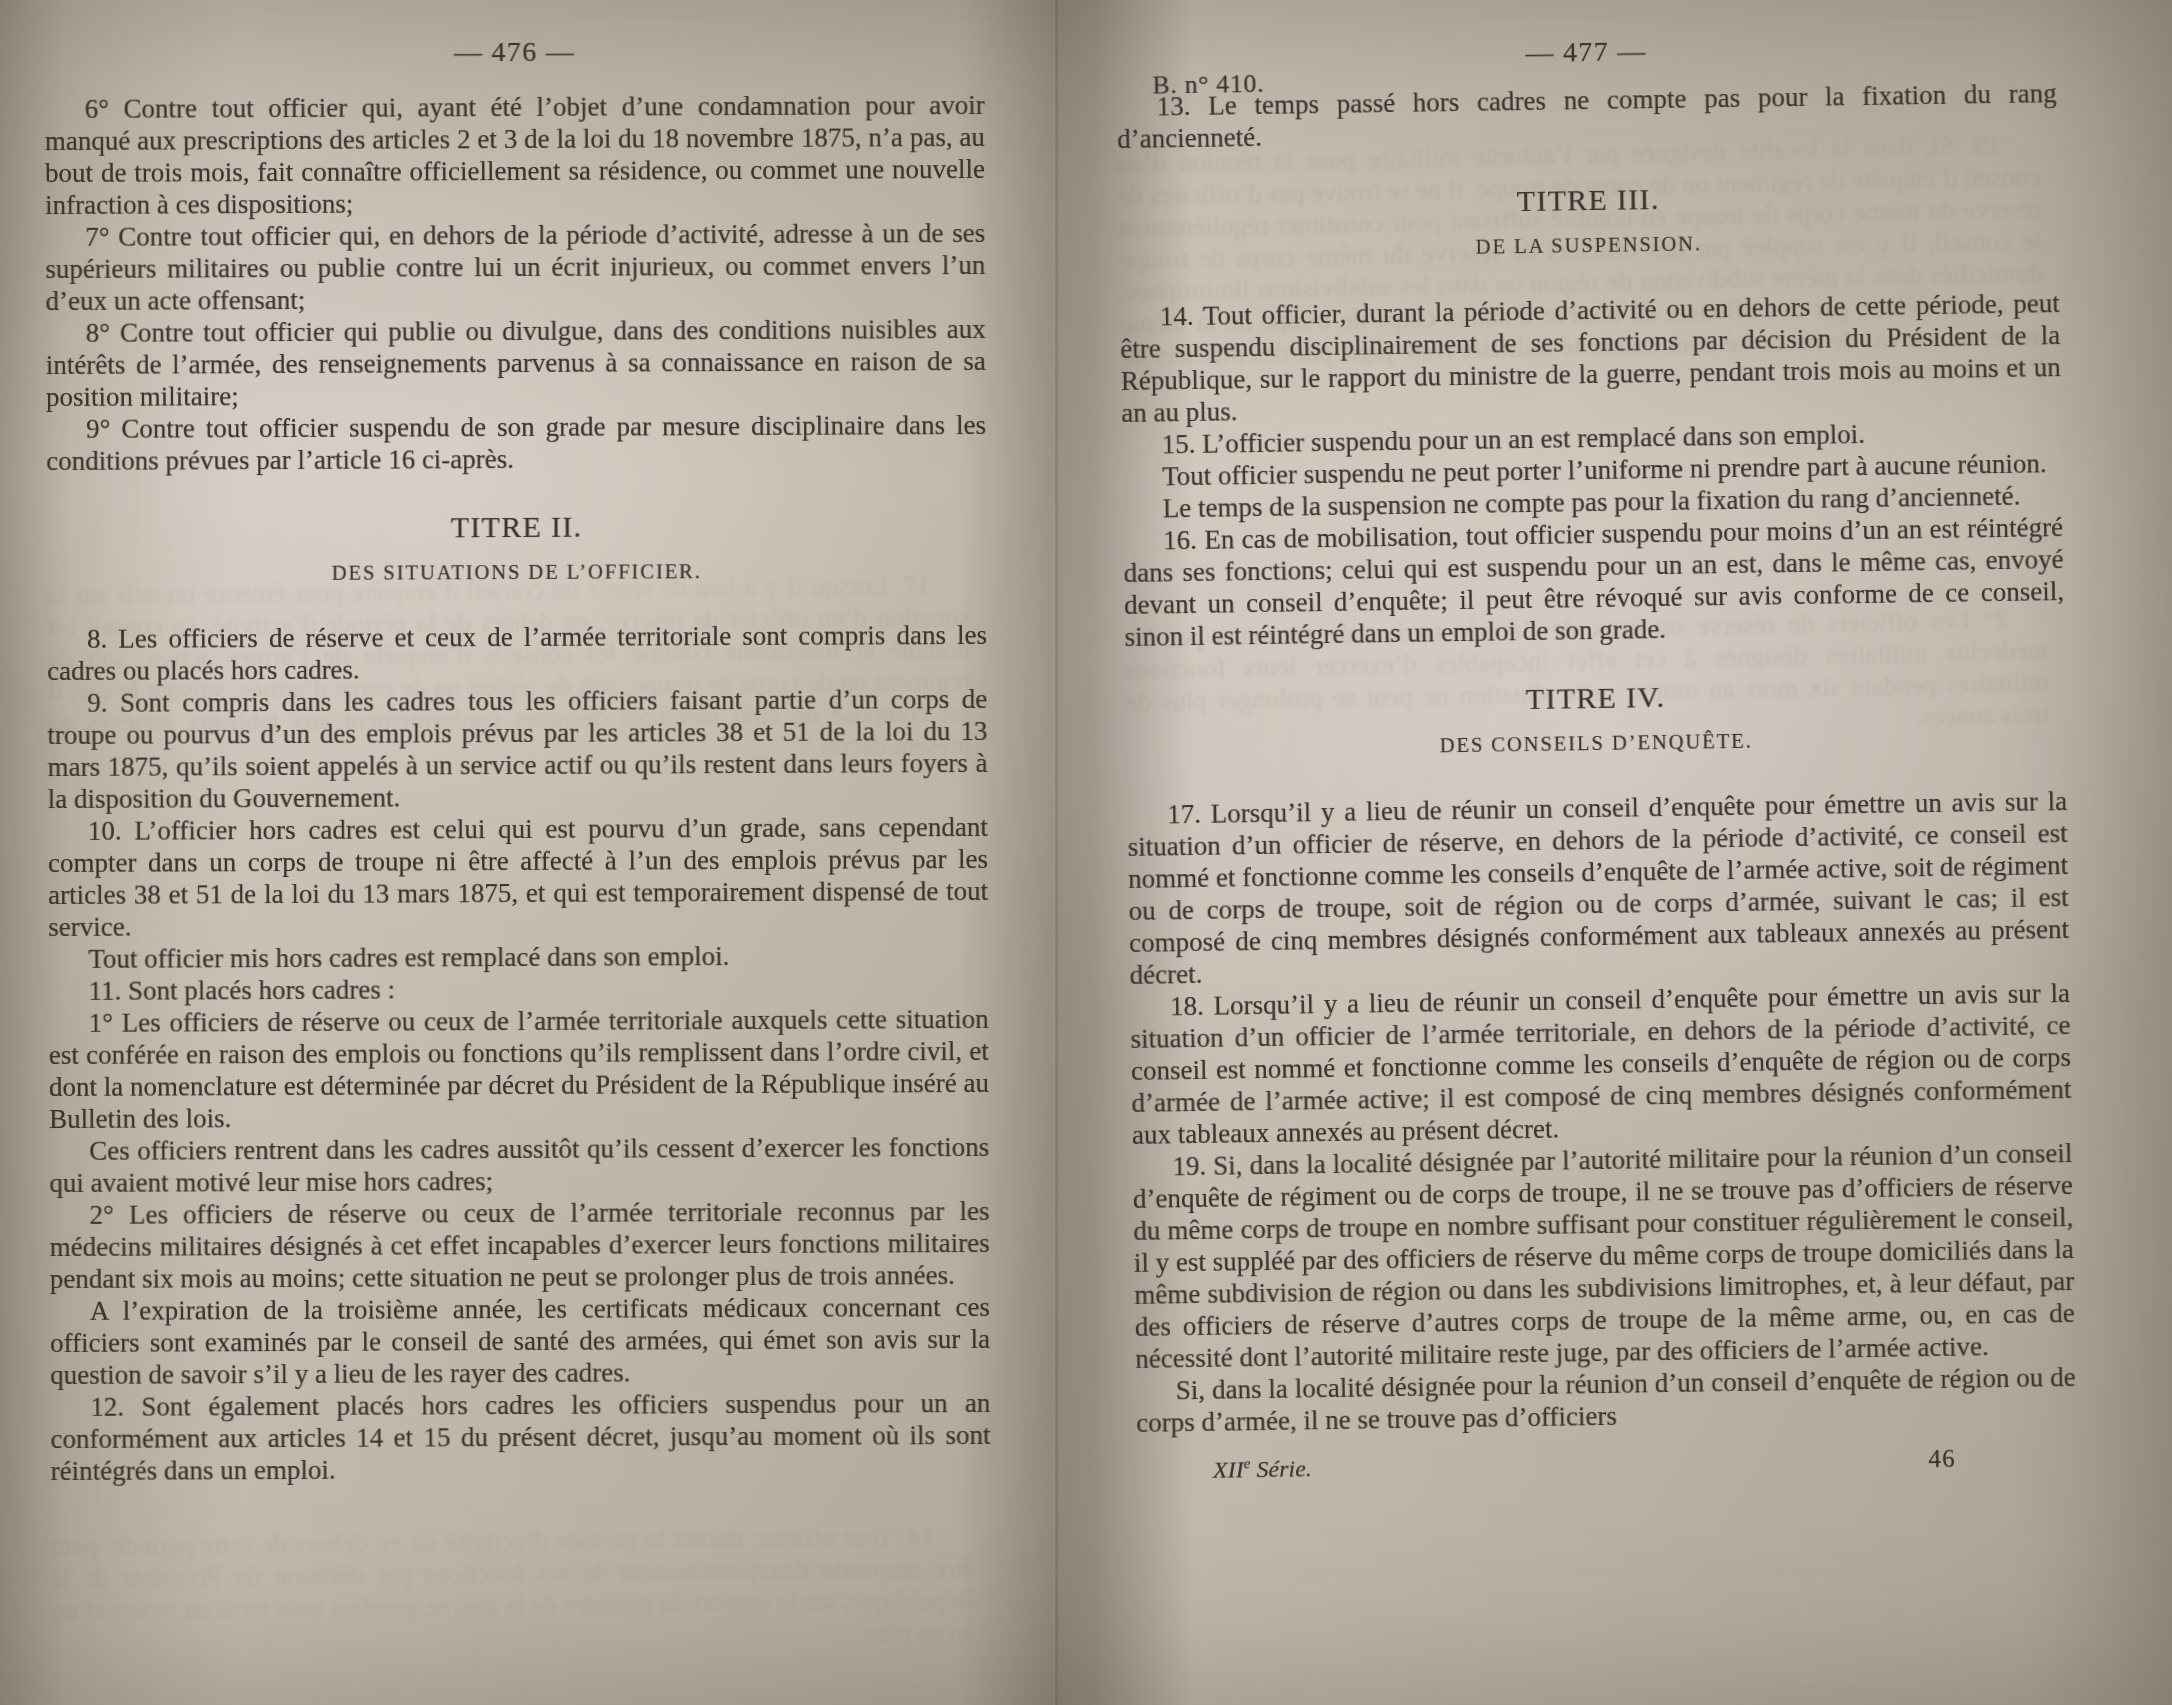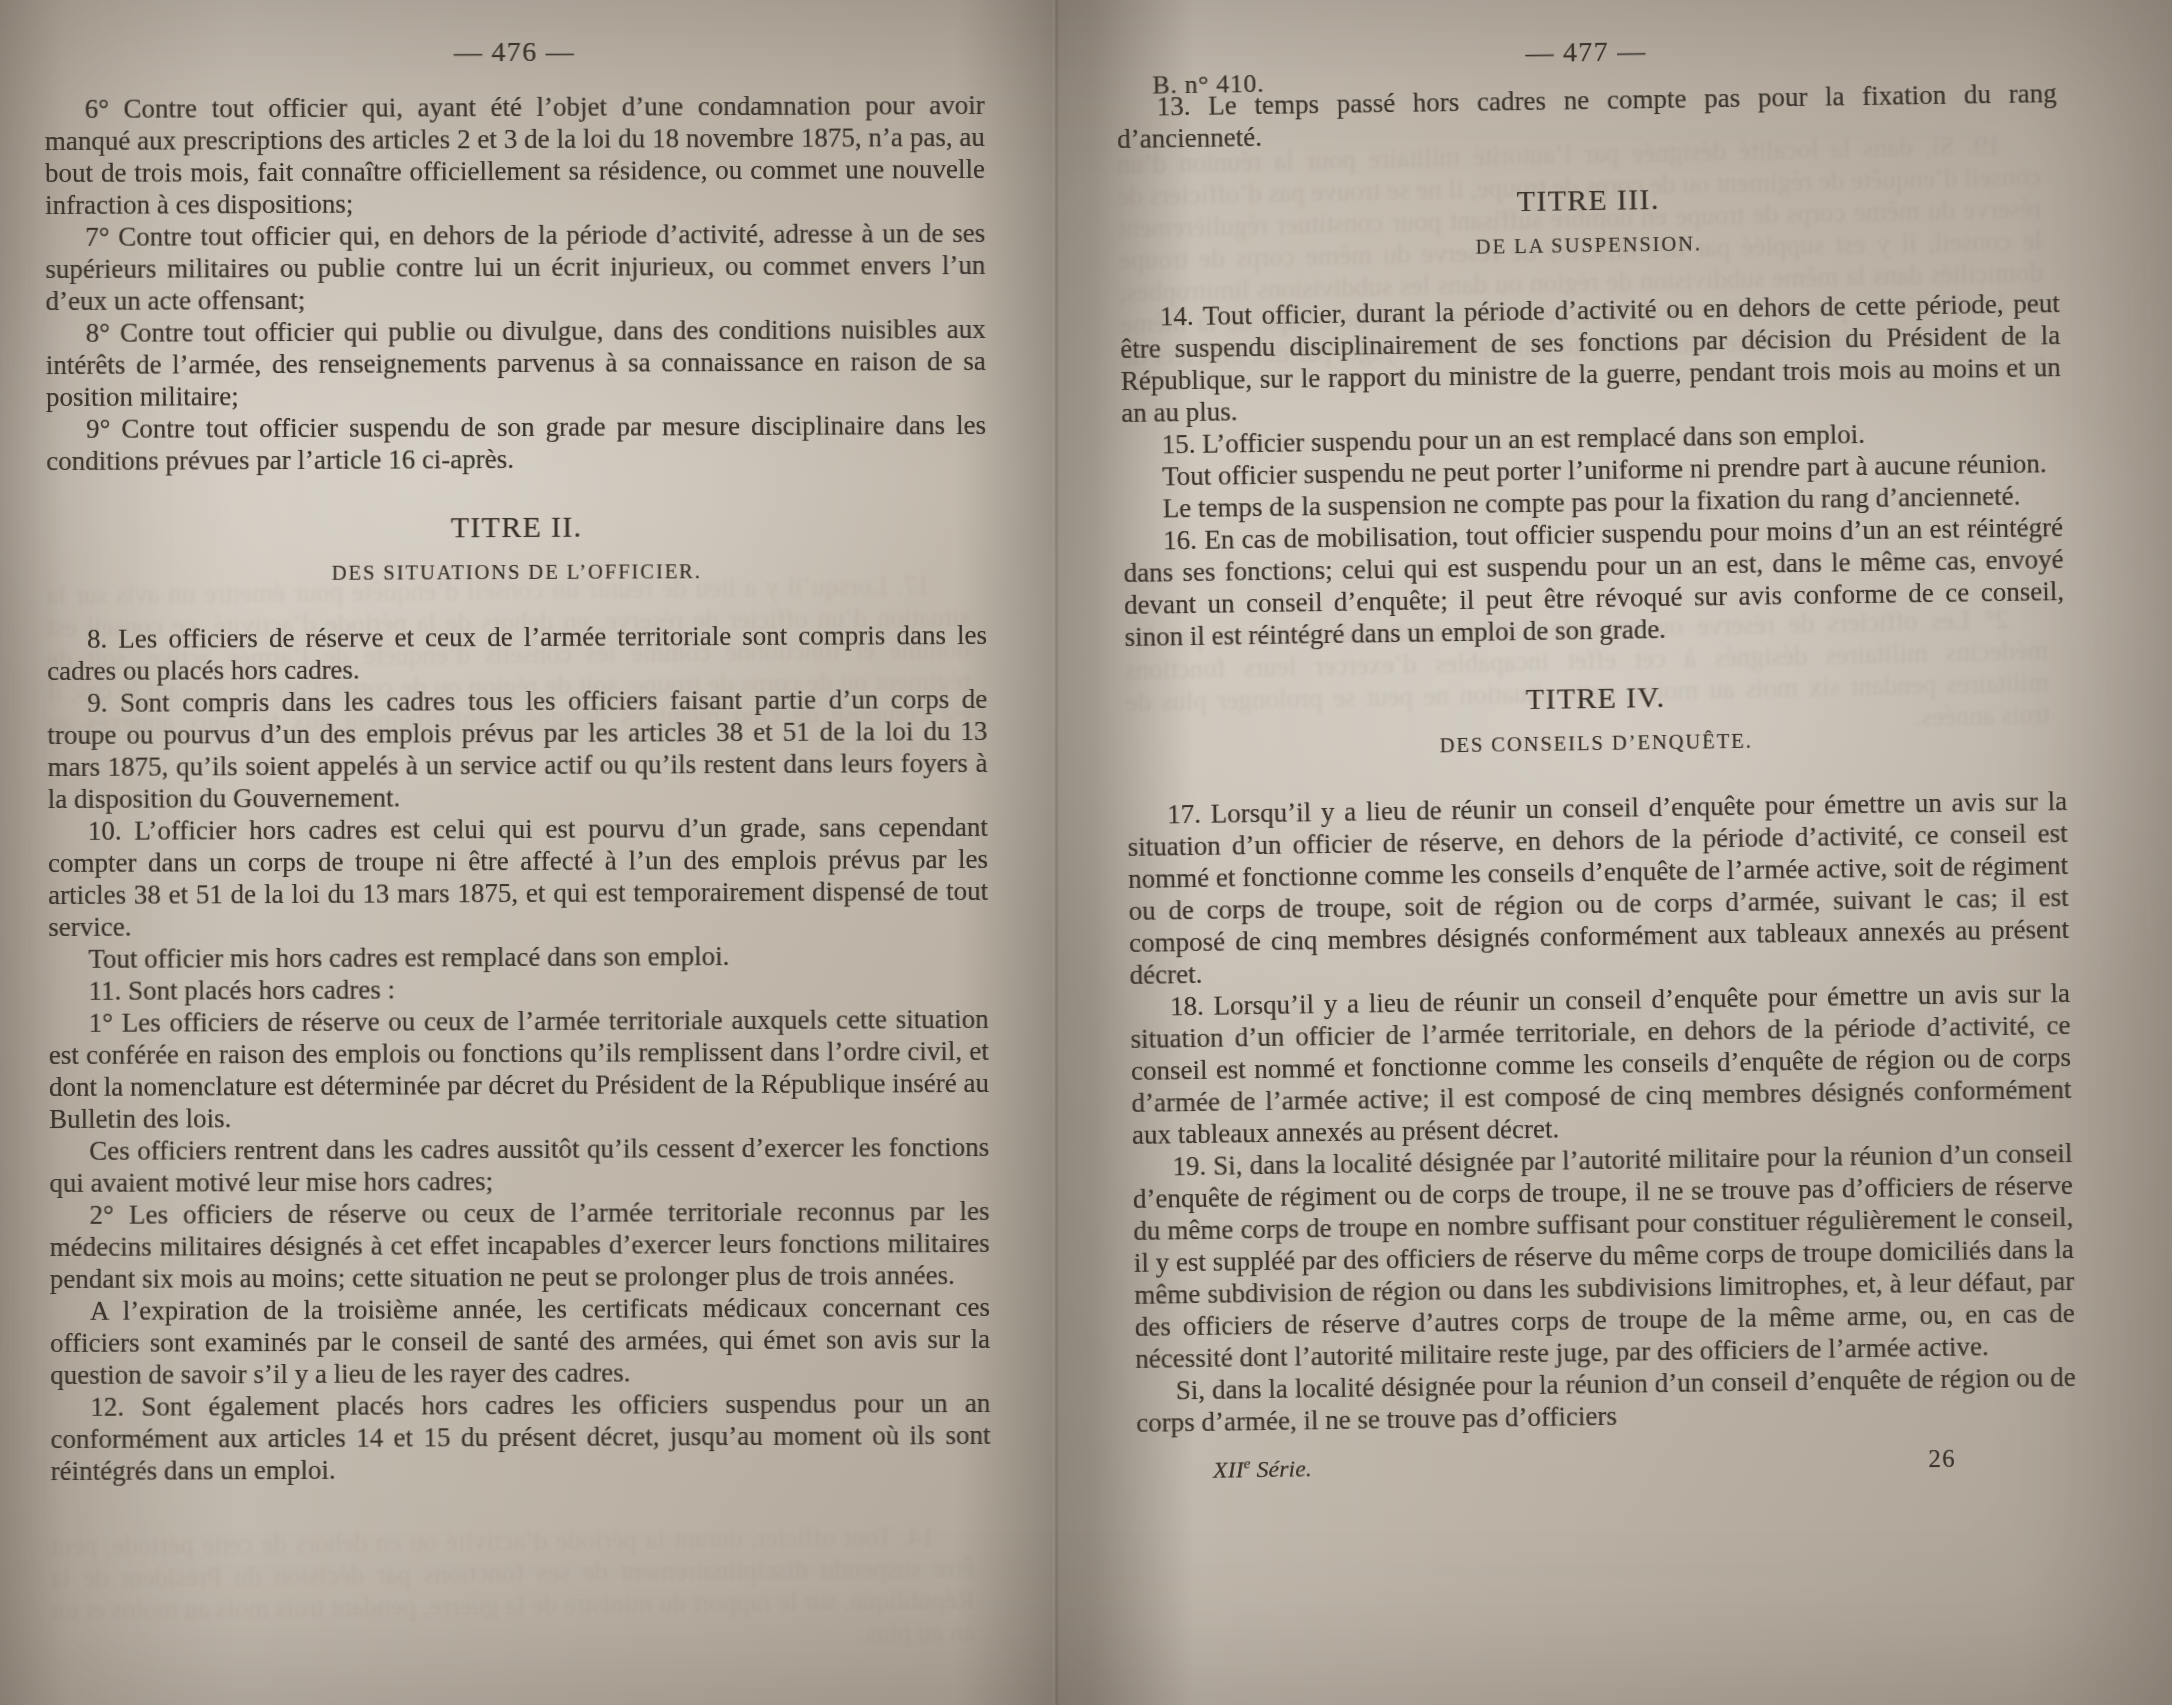--- a/index.html
+++ b/index.html
@@ -128,17 +128,17 @@
     <h2 class="titre">TITRE IV.</h2>
     <h3 class="sub-titre">DES CONSEILS D’ENQUÊTE.</h3>
 
     <p class="body">17. Lorsqu’il y a lieu de réunir un conseil d’enquête pour émettre un avis sur la situation d’un officier de réserve, en dehors de la période d’activité, ce conseil est nommé et fonctionne comme les conseils d’enquête de l’armée active, soit de régiment ou de corps de troupe, soit de région ou de corps d’armée, suivant le cas; il est composé de cinq membres désignés conformément aux tableaux annexés au présent décret.</p>
     <p class="body">18. Lorsqu’il y a lieu de réunir un conseil d’enquête pour émettre un avis sur la situation d’un officier de l’armée territoriale, en dehors de la période d’activité, ce conseil est nommé et fonctionne comme les conseils d’enquête de région ou de corps d’armée de l’armée active; il est composé de cinq membres désignés conformément aux tableaux annexés au présent décret.</p>
     <p class="body">19. Si, dans la localité désignée par l’autorité militaire pour la réunion d’un conseil d’enquête de régiment ou de corps de troupe, il ne se trouve pas d’officiers de réserve du même corps de troupe en nombre suffisant pour constituer régulièrement le conseil, il y est suppléé par des officiers de réserve du même corps de troupe domiciliés dans la même subdivision de région ou dans les subdivisions limitrophes, et, à leur défaut, par des officiers de réserve d’autres corps de troupe de la même arme, ou, en cas de nécessité dont l’autorité militaire reste juge, par des officiers de l’armée active.</p>
     <p class="body">Si, dans la localité désignée pour la réunion d’un conseil d’enquête de région ou de corps d’armée, il ne se trouve pas d’officiers</p>
 
     <div class="footer-row">
       <span class="footer-series"><span>XII</span><sup>e</sup><span> Série.</span></span>
-      <span class="footer-page">26</span>
+      <span class="footer-page">46</span>
     </div>
   </section>
 </div>
 
 
 </body></html>

